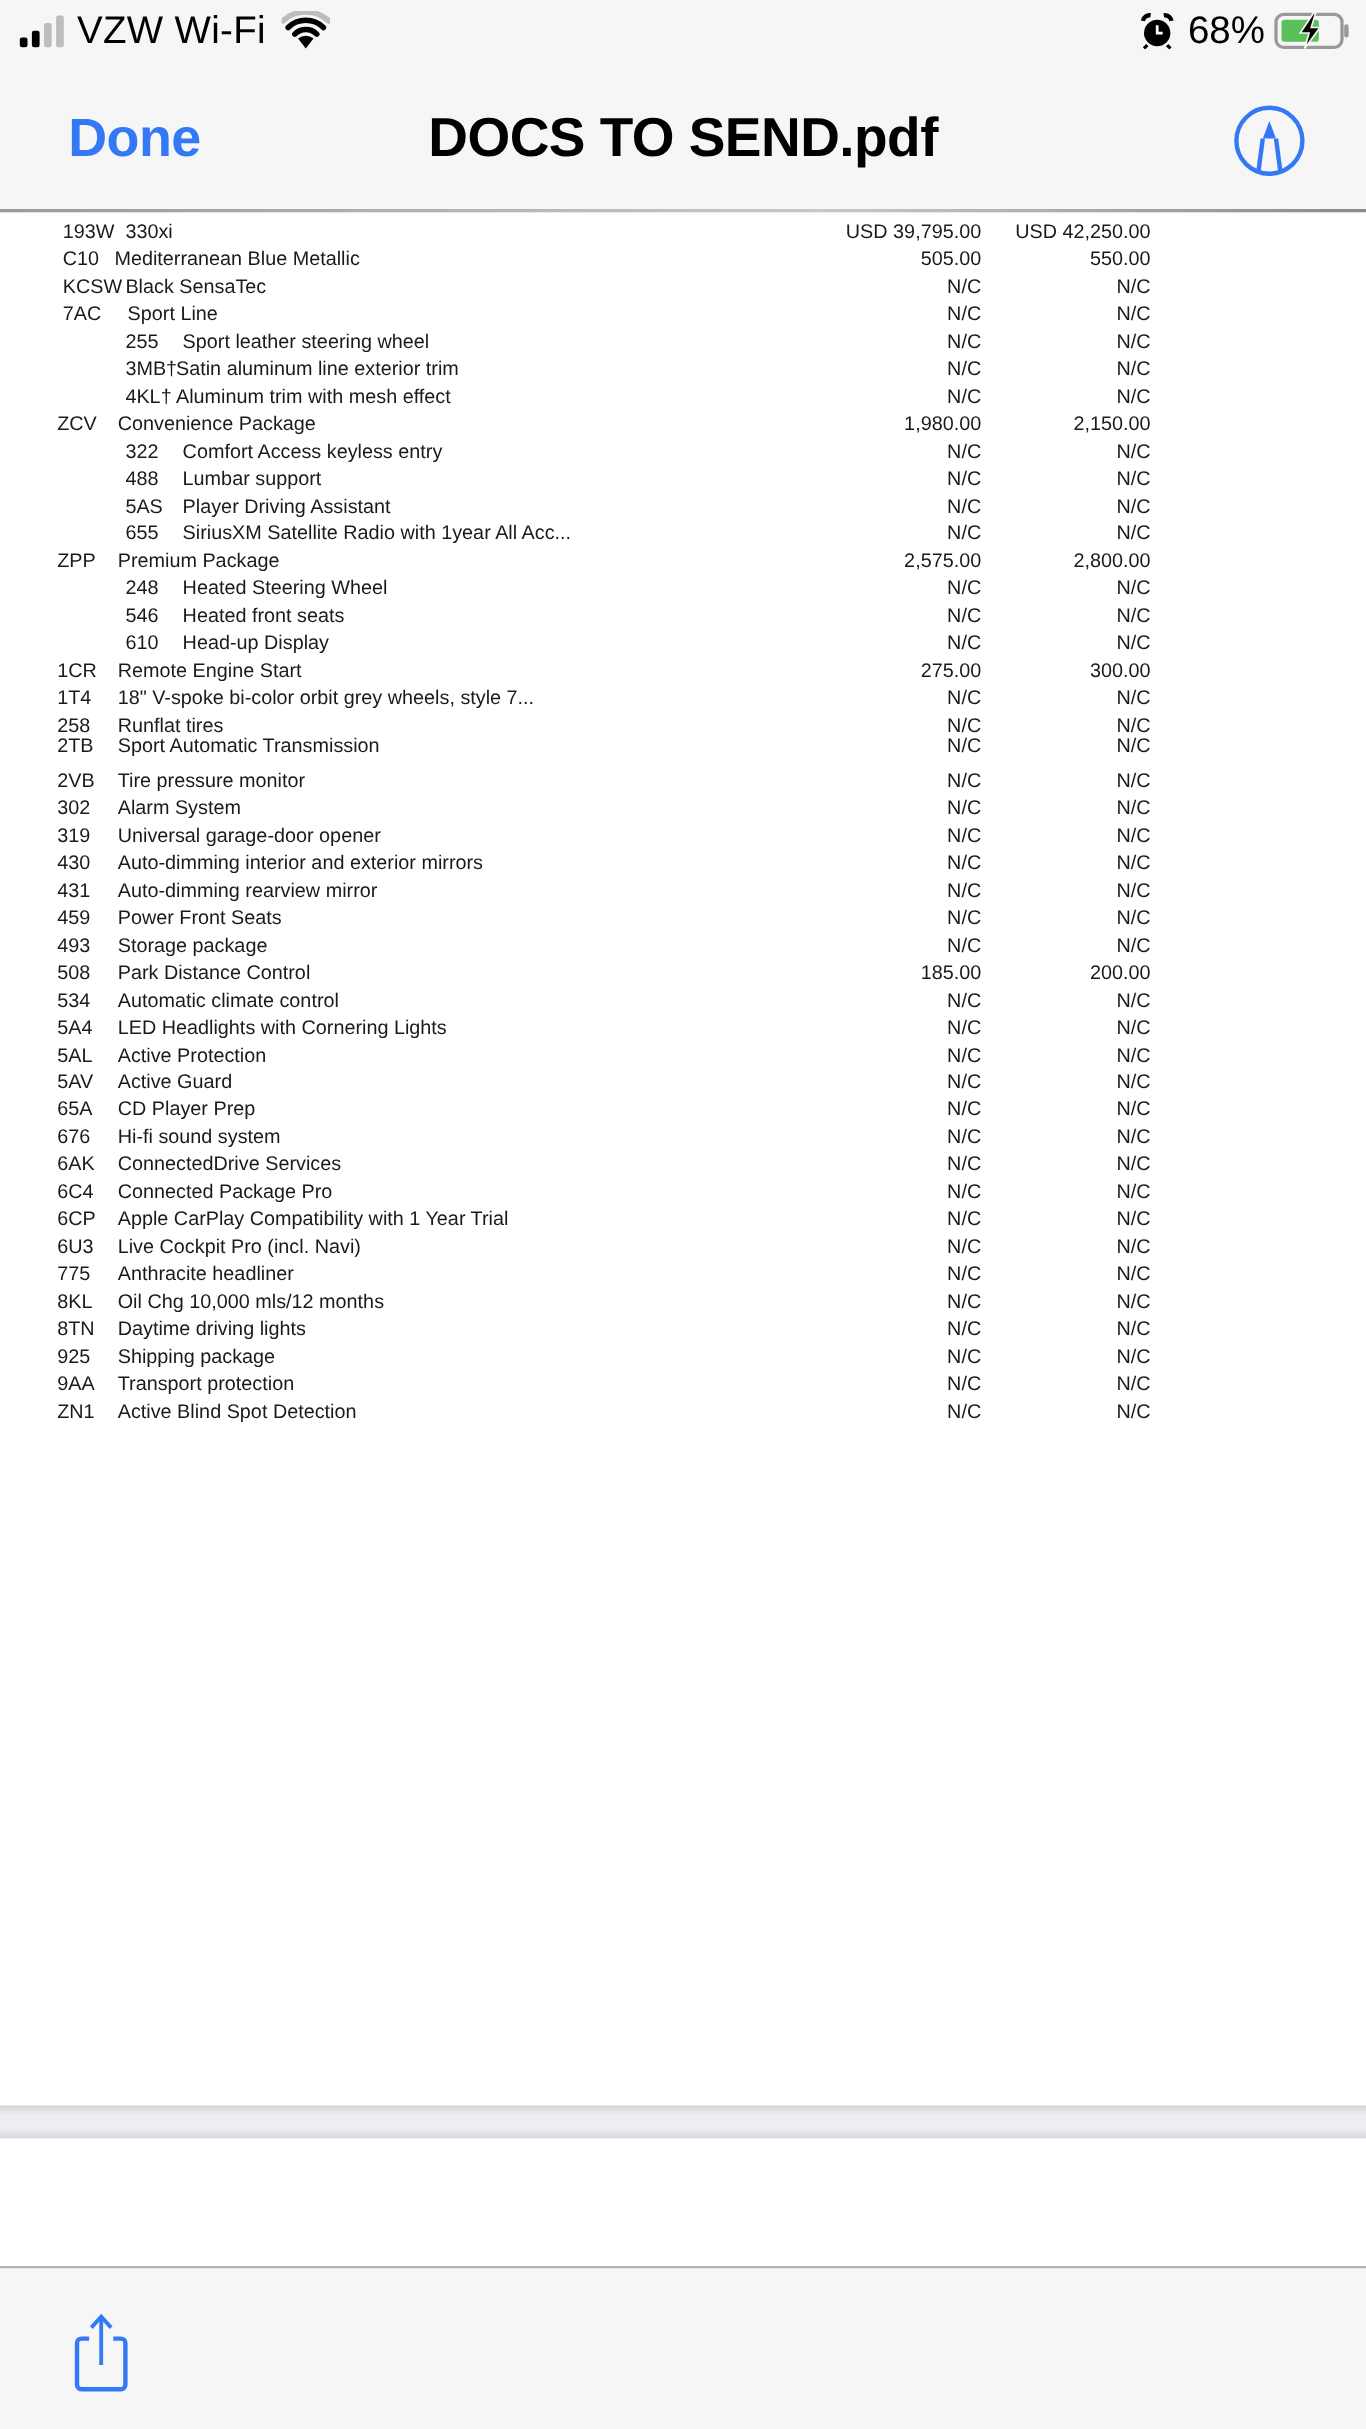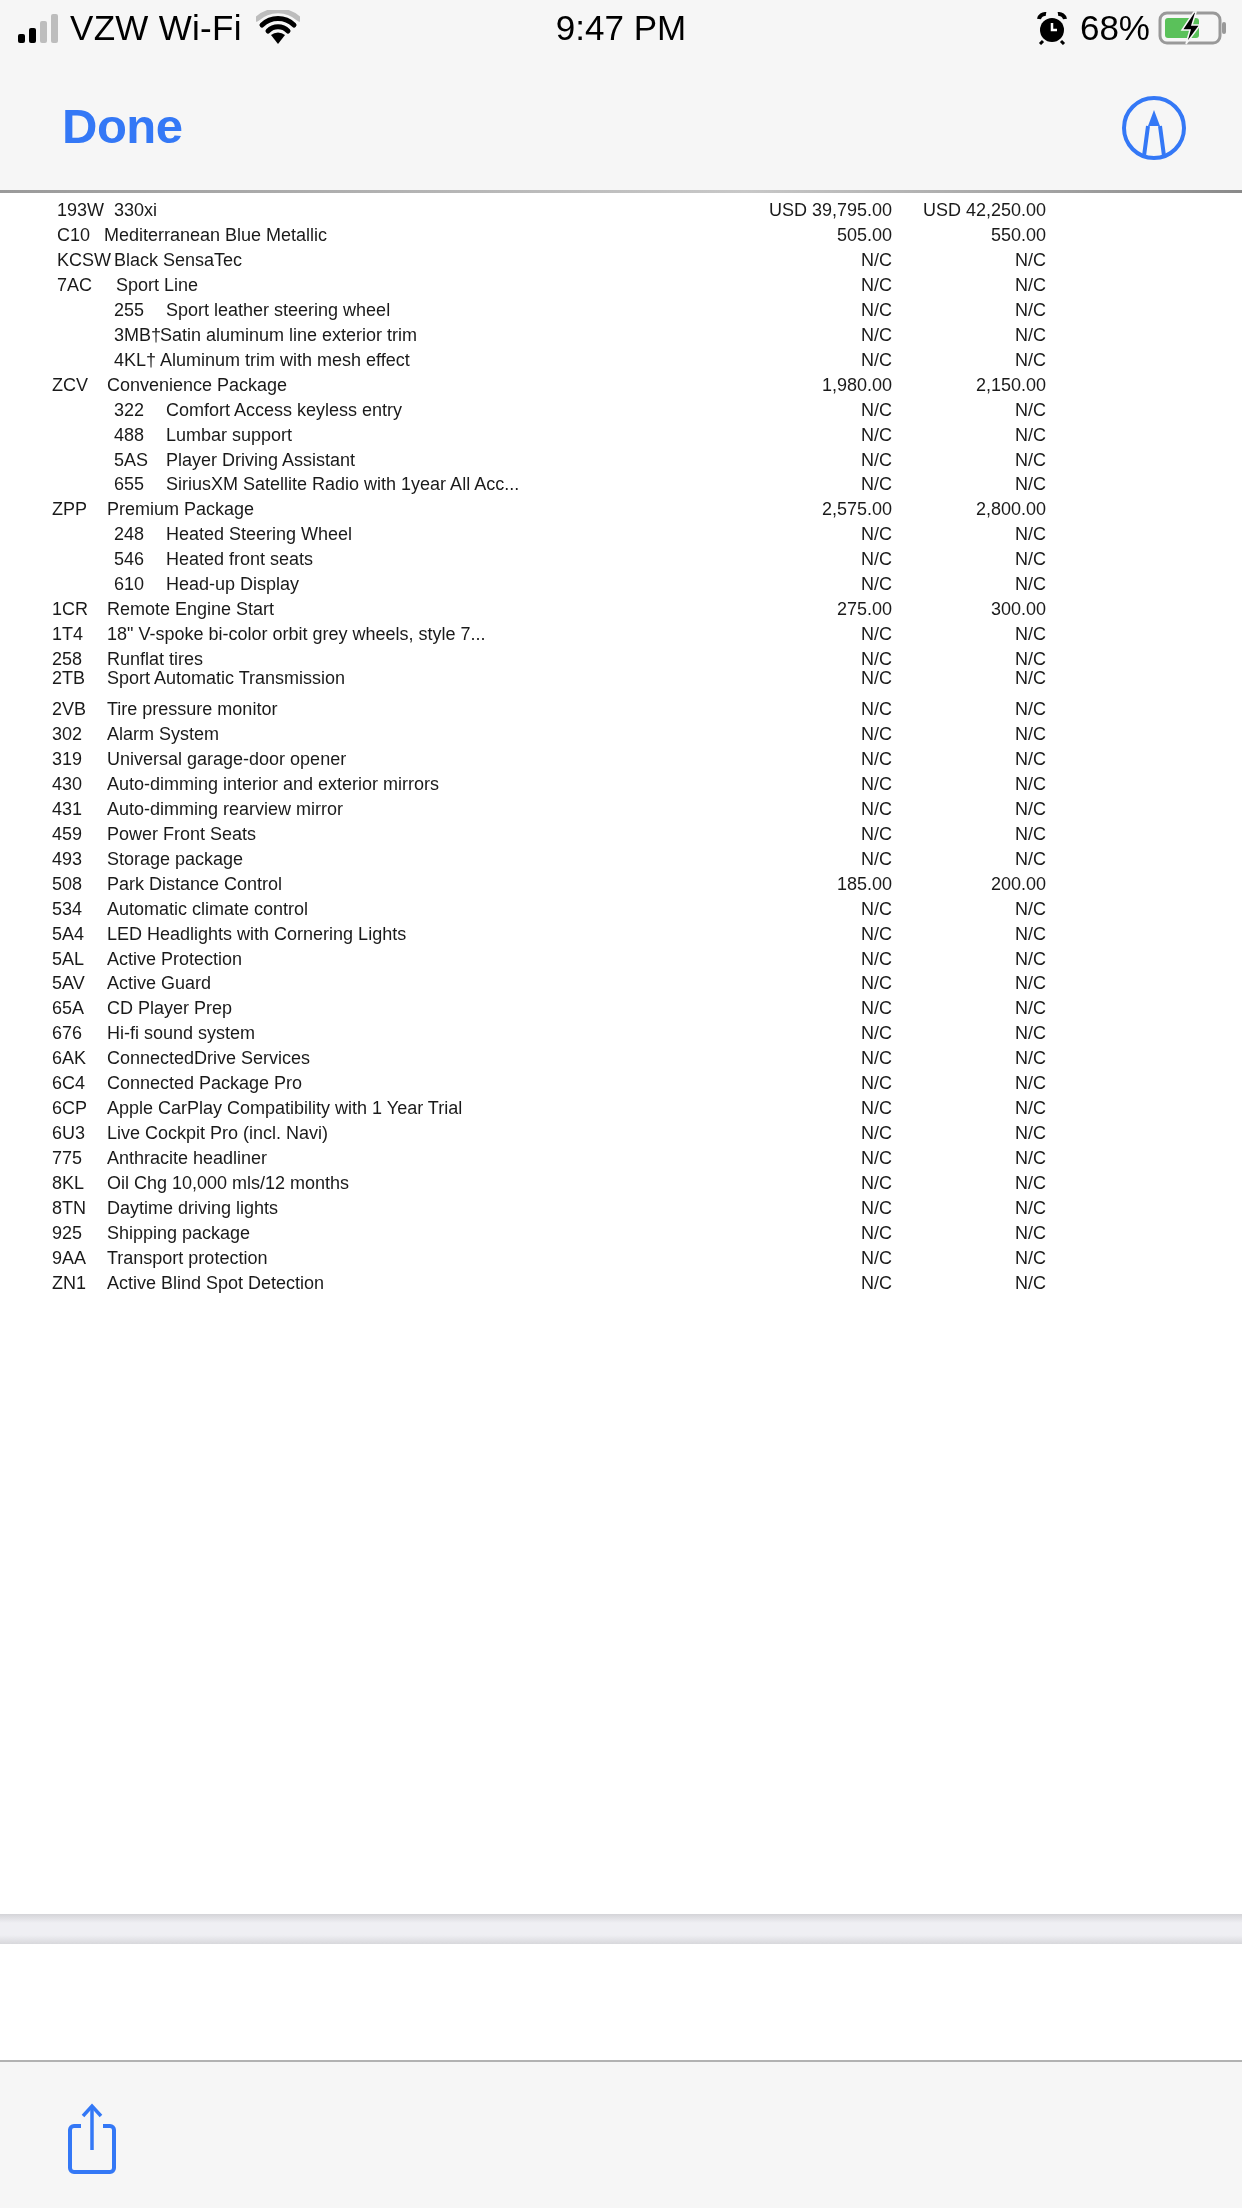--- a/index.html
+++ b/index.html
@@ -56,41 +56,41 @@
       <span class="dim" style="height:29px"></span>
     </div>
     <span class="carrier">VZW Wi-Fi</span>
     <svg class="wifi" viewBox="0 0 44 36">
       <path d="M22 34 L15 25 A11 11 0 0 1 29 25 Z" fill="#000"></path>
       <path d="M6 15 A23 23 0 0 1 38 15" stroke="#000" stroke-width="5" fill="none" stroke-linecap="round"></path>
       <path d="M12 21 A14 14 0 0 1 32 21" stroke="#000" stroke-width="5" fill="none" stroke-linecap="round"></path>
       <path d="M1 9 A31 31 0 0 1 43 9" stroke="#bdbdbd" stroke-width="5" fill="none" stroke-linecap="round"></path>
     </svg>
   </div>
-  <div class="time">9:47 PM</div>
   <div class="sb-right">
     <svg class="alarm" viewBox="0 0 32 34">
       <circle cx="16" cy="19" r="12" fill="#000"></circle>
       <path d="M3 8 A6 6 0 0 1 10 3" stroke="#000" stroke-width="4" fill="none"></path>
       <path d="M29 8 A6 6 0 0 0 22 3" stroke="#000" stroke-width="4" fill="none"></path>
       <path d="M16 12 V19 H21" stroke="#fff" stroke-width="2.5" fill="none"></path>
       <path d="M7 30 L4 33 M25 30 L28 33" stroke="#000" stroke-width="3"></path>
     </svg>
     <span class="battery-pct">68%</span>
     <svg class="battery" viewBox="0 0 70 36">
       <rect x="2" y="3" width="60" height="30" rx="7" fill="none" stroke="#999" stroke-width="3"></rect>
       <rect x="7" y="8" width="34" height="20" rx="3" fill="#5ac15a"></rect>
       <rect x="64" y="12" width="4" height="12" rx="2" fill="#999"></rect>
       <path d="M36 2 L24 20 H32 L28 34 L42 15 H34 L38 2 Z" fill="#000" stroke="#f6f6f6" stroke-width="1.5"></path>
     </svg>
   </div>
 </div>
 
 <div class="nav-bar">
   <button class="done-btn">Done</button>
+  <div class="doc-title">DOCS TO SEND.pdf</div>
   <button class="markup-btn">
     <svg viewBox="0 0 68 68" width="68" height="68">
       <circle cx="34" cy="34" r="30" fill="none" stroke="#3478f6" stroke-width="4"></circle>
       <path d="M34 16 L40 32 H28 Z" fill="#3478f6"></path>
       <path d="M28 32 L24 62 M40 32 L44 62" stroke="#3478f6" stroke-width="4" fill="none"></path>
     </svg>
   </button>
 </div>
 
 <div class="doc-area">

